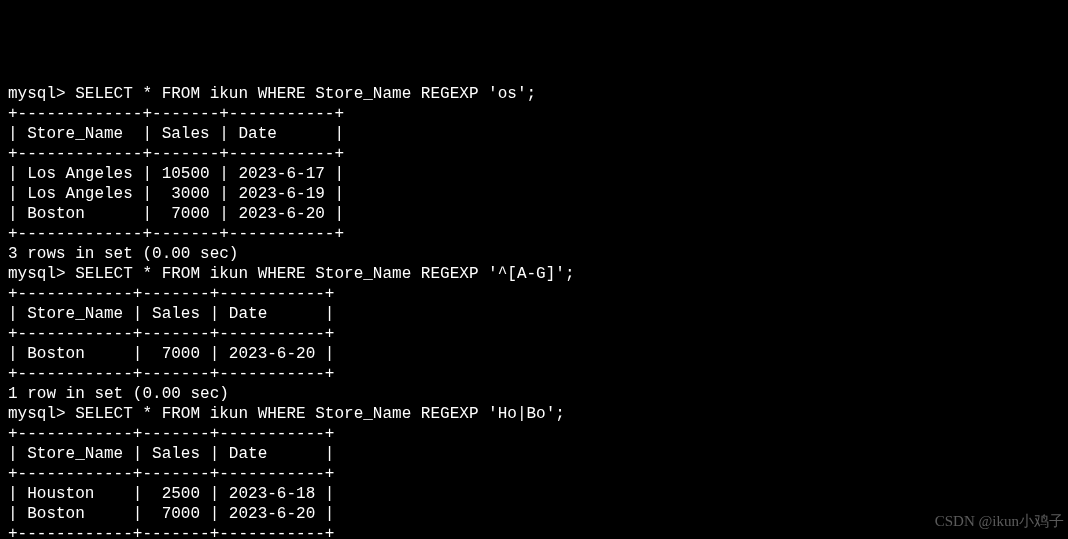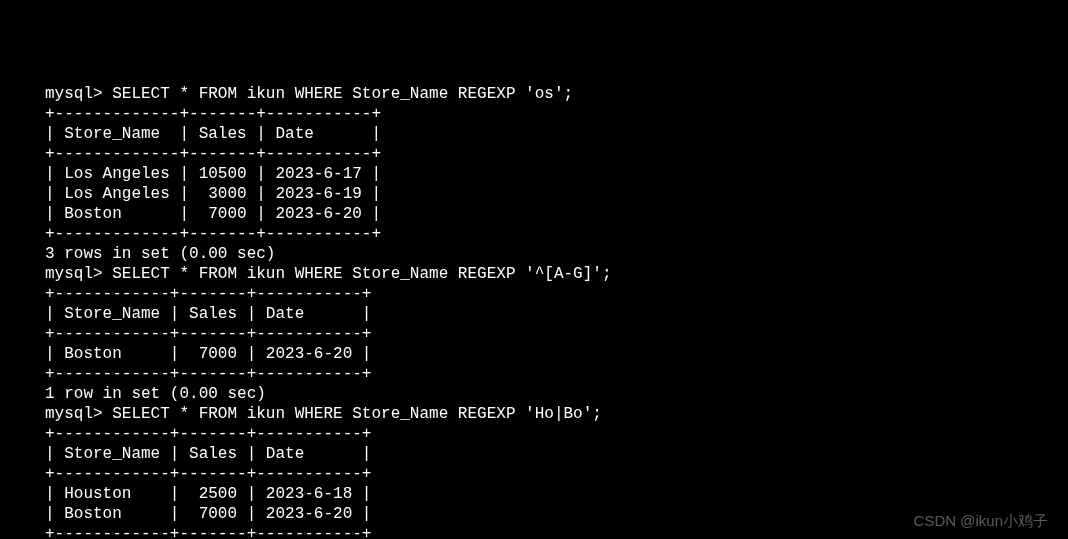--- a/index.html
+++ b/index.html
@@ -15,28 +15,27 @@
       line-height: 1.25;
       padding: 4px 8px;
       width: 1068px;
       height: 539px;
       overflow: hidden;
       position: relative;
       white-space: pre;
     }
     .terminal-line {
       white-space: pre;
-      margin-left: 37px;
     }
     .watermark {
       position: absolute;
       bottom: 8px;
-      right: 20px;
+      right: 4px;
       color: rgba(200, 200, 200, 0.45);
-      font-family: Liberation Sans, sans-serif;
+      font-family: Liberation Serif, serif;
       font-size: 15px;
       white-space: nowrap;
     }
   </style>
 </head>
 <body>
 
 
 
 <div id="terminal"><div class="terminal-line">mysql&gt; SELECT * FROM ikun WHERE Store_Name REGEXP 'os';</div><div class="terminal-line">+-------------+-------+-----------+</div><div class="terminal-line">| Store_Name  | Sales | Date      |</div><div class="terminal-line">+-------------+-------+-----------+</div><div class="terminal-line">| Los Angeles | 10500 | 2023-6-17 |</div><div class="terminal-line">| Los Angeles |  3000 | 2023-6-19 |</div><div class="terminal-line">| Boston      |  7000 | 2023-6-20 |</div><div class="terminal-line">+-------------+-------+-----------+</div><div class="terminal-line">3 rows in set (0.00 sec)</div><div class="terminal-line"></div><div class="terminal-line">mysql&gt; SELECT * FROM ikun WHERE Store_Name REGEXP '^[A-G]';</div><div class="terminal-line">+------------+-------+-----------+</div><div class="terminal-line">| Store_Name | Sales | Date      |</div><div class="terminal-line">+------------+-------+-----------+</div><div class="terminal-line">| Boston     |  7000 | 2023-6-20 |</div><div class="terminal-line">+------------+-------+-----------+</div><div class="terminal-line">1 row in set (0.00 sec)</div><div class="terminal-line"></div><div class="terminal-line">mysql&gt; SELECT * FROM ikun WHERE Store_Name REGEXP 'Ho|Bo';</div><div class="terminal-line">+------------+-------+-----------+</div><div class="terminal-line">| Store_Name | Sales | Date      |</div><div class="terminal-line">+------------+-------+-----------+</div><div class="terminal-line">| Houston    |  2500 | 2023-6-18 |</div><div class="terminal-line">| Boston     |  7000 | 2023-6-20 |</div><div class="terminal-line">+------------+-------+-----------+</div></div>

